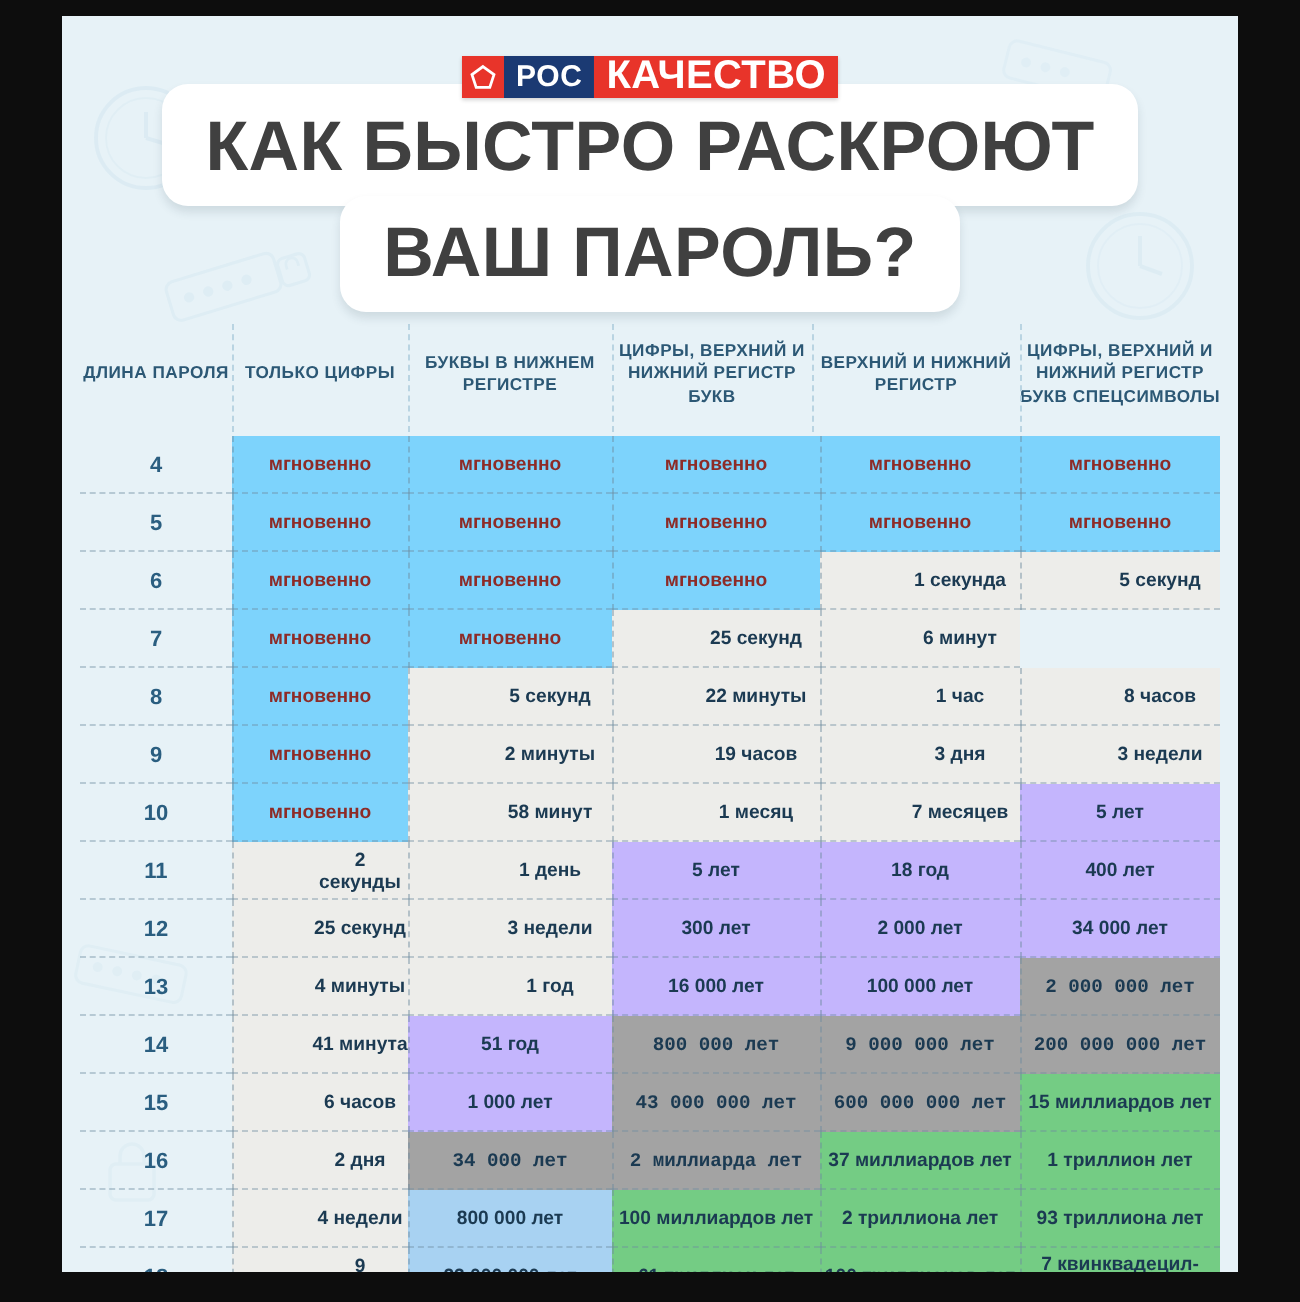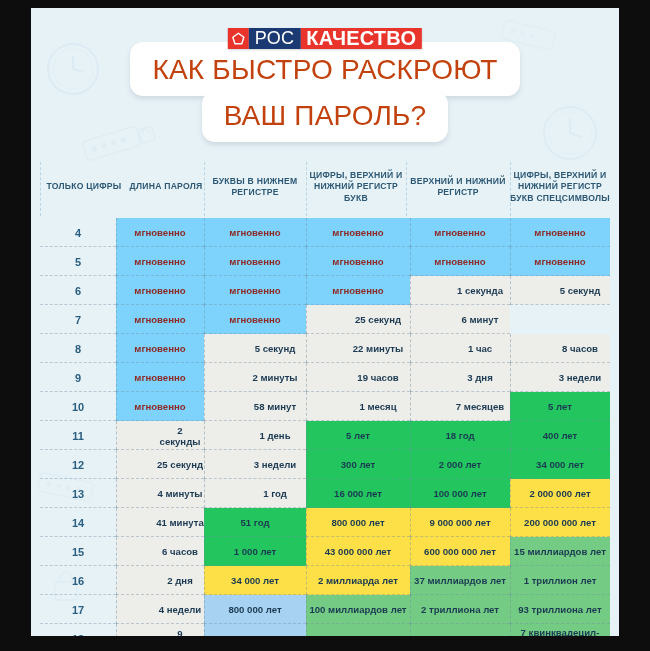--- a/index.html
+++ b/index.html
@@ -38,38 +38,38 @@
     display: flex; align-items: stretch;
     height: 21px; z-index: 6;
     box-shadow: 0 1px 2px rgba(0,0,0,.18);
   }
   .logo-mark {
     background: #e8342a; width: 21px;
     display: flex; align-items: center; justify-content: center;
   }
   .logo-ros {
     background: #1b3a73; color: #fff;
-    font-size: 18px; font-weight: normal; letter-spacing: .3px;
+    font-size: 15px; font-weight: bold; letter-spacing: .3px;
     padding: 4px 6px; display: flex; align-items: center;
   }
   .logo-kach {
     background: #e8342a; color: #fff;
     font-size: 20px; font-weight: bold; letter-spacing: .2px;
     padding: 0 6px; display: flex; align-items: center;
   }
 
   #title-wrap {
     position: absolute; left: 0; top: 34px; width: 100%;
     z-index: 5; text-align: center;
   }
   .title-line {
     display: inline-block;
     background: #ffffff;
-    color: #c2410c;
-    font-size: 28px; font-weight: normal;
+    color: #404040;
+    font-size: 35px; font-weight: bold;
     letter-spacing: .2px;
     line-height: 1;
     padding: 11px 22px 12px 22px;
     border-radius: 13px;
     box-shadow: 0 3px 5px rgba(40,60,80,.13);
     position: relative;
   }
   .title-line-1 { padding-top: 14px; }
   .title-line-2 { margin-top: -5px; }
 
@@ -129,22 +129,22 @@
   }
   .brow .cell.dh::after {
     content: ""; position: absolute;
     left: 0; right: 0; bottom: 0;
     border-bottom: 1px dashed rgba(110,140,160,.40);
   }
 
   
   .bg-red   { background: #7dd3fc; color: #8d2b27; }
   .bg-n1    { background: #ededea; padding-left: 40px; }
-  .bg-b1    { background: #22c55e; }
-  .bg-b2    { background: #fde047; }
+  .bg-b1    { background: #c4b5fd; }
+  .bg-b2    { background: #a3a3a3; font-family: Liberation Mono, monospace; }
   .bg-b3    { background: #a8d2f2; }
   .bg-g1    { background: #74cc84; }
 
   .tall { line-height: 1.15; }
 </style>
 </head>
 <body>
 
 <div id="poster">
 
@@ -216,25 +216,25 @@
     <span class="logo-kach">КАЧЕСТВО</span>
   </div>
 
   <div id="title-wrap">
     <div class="title-line title-line-1">КАК БЫСТРО РАСКРОЮТ</div><br>
     <div class="title-line title-line-2">ВАШ ПАРОЛЬ?</div>
   </div>
 
   <div id="table">
     <div class="row" id="hrow">
+        <div class="cell c0">
+          <span>ДЛИНА ПАРОЛЯ</span>
+        </div>
         <div class="cell c1 vsep">
           <span>ТОЛЬКО ЦИФРЫ</span>
-        </div>
-        <div class="cell c0">
-          <span>ДЛИНА ПАРОЛЯ</span>
         </div>
         <div class="cell c2 vsep">
           <span>БУКВЫ В НИЖНЕМ РЕГИСТРЕ</span>
         </div>
         <div class="cell c4 vsep">
           <span>ЦИФРЫ, ВЕРХНИЙ И НИЖНИЙ РЕГИСТР БУКВ</span>
         </div>
         <div class="cell c3 vsep">
           <span>ВЕРХНИЙ И НИЖНИЙ РЕГИСТР</span>
         </div>

